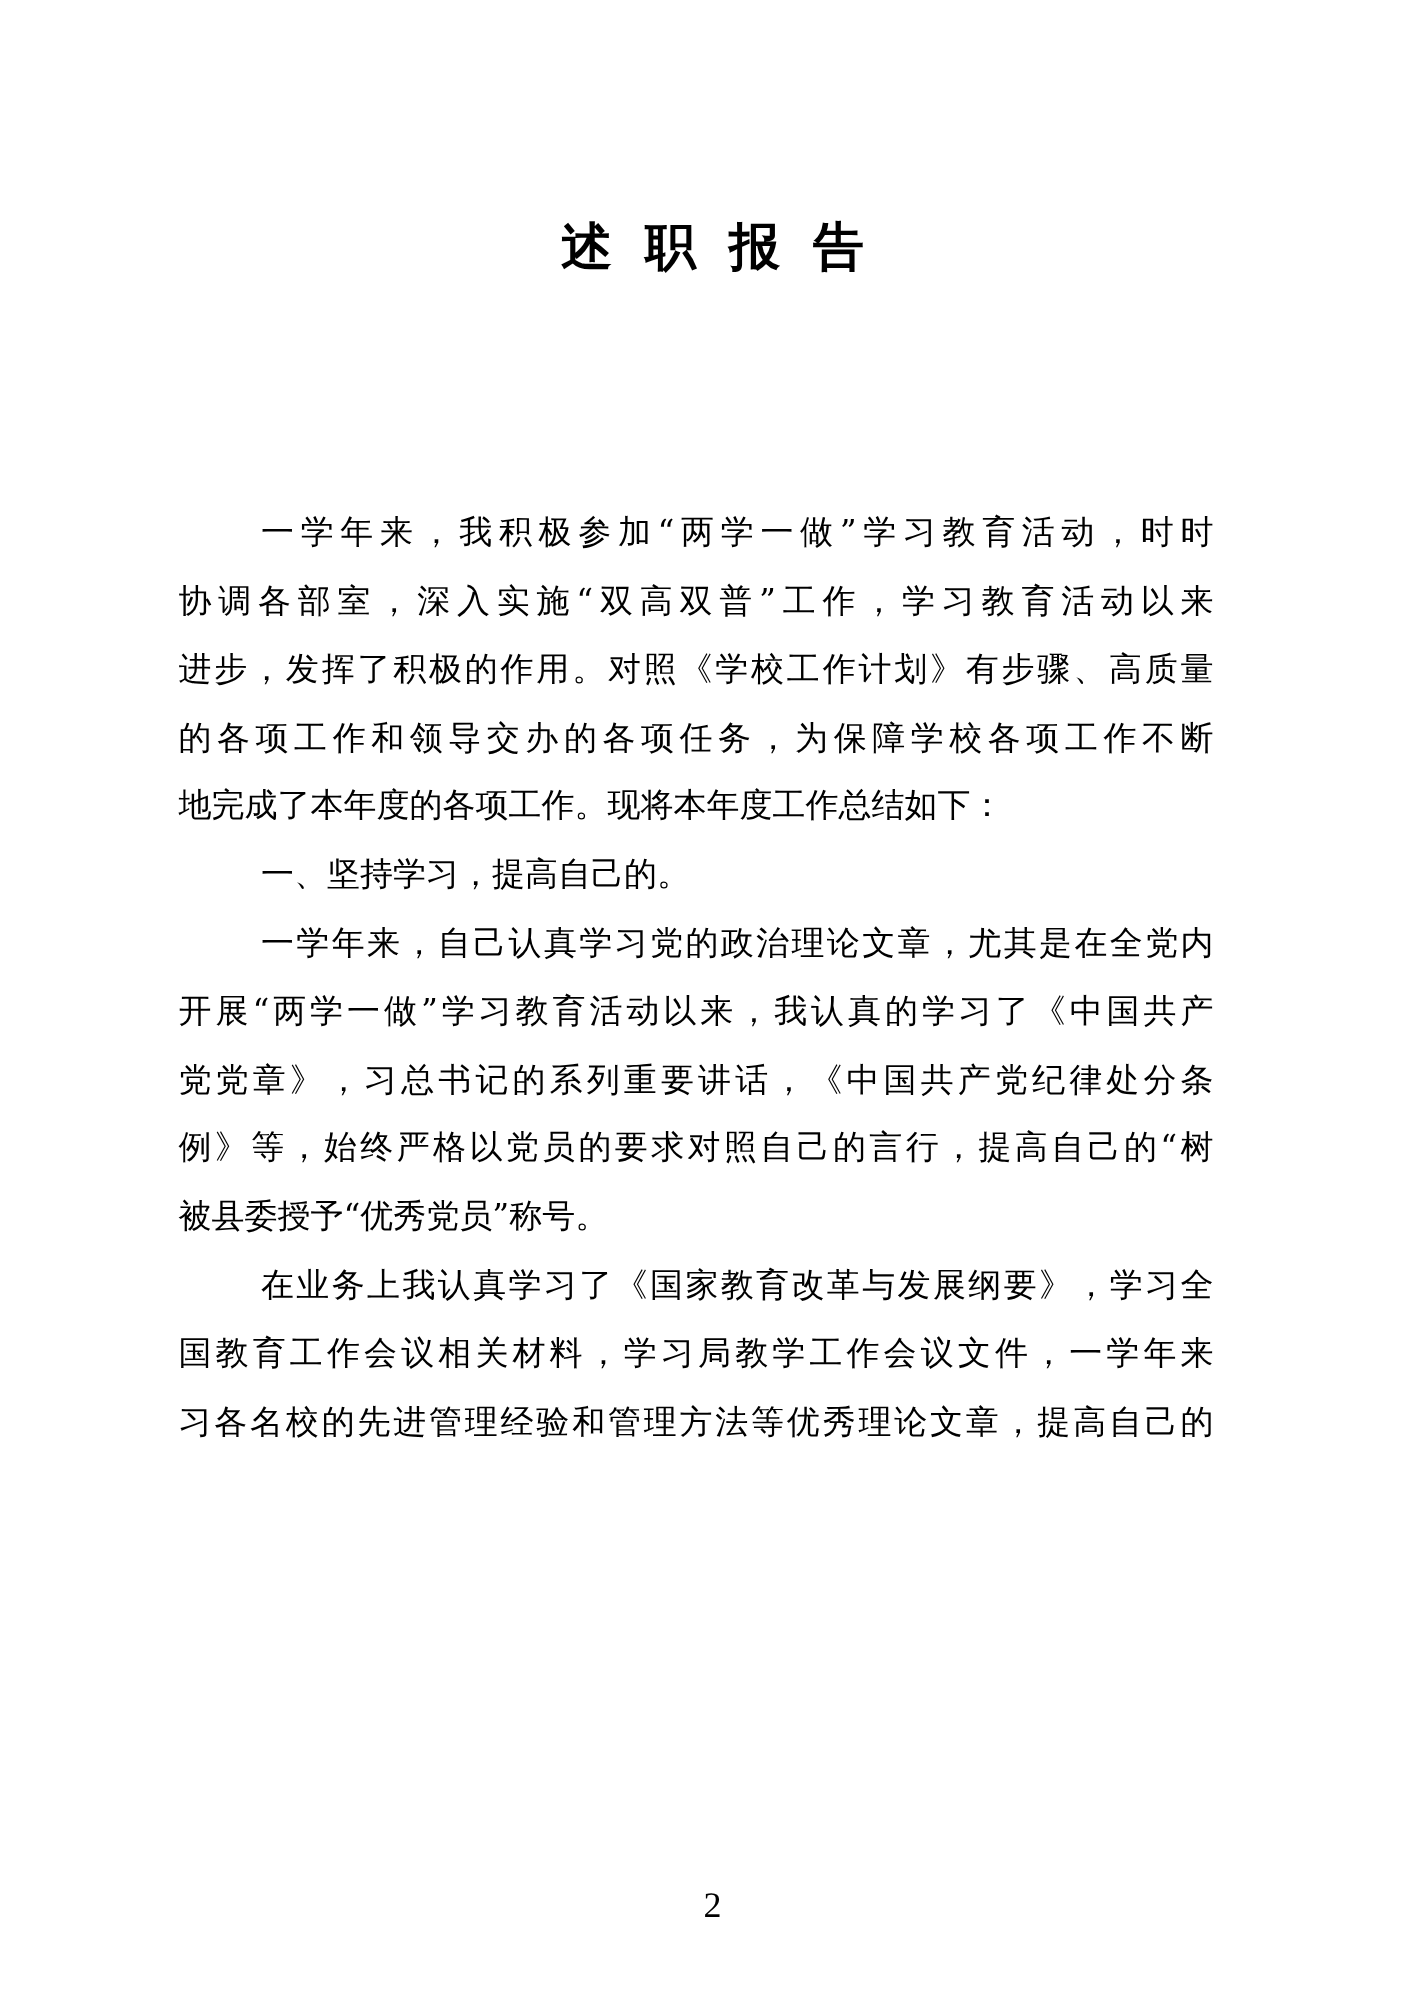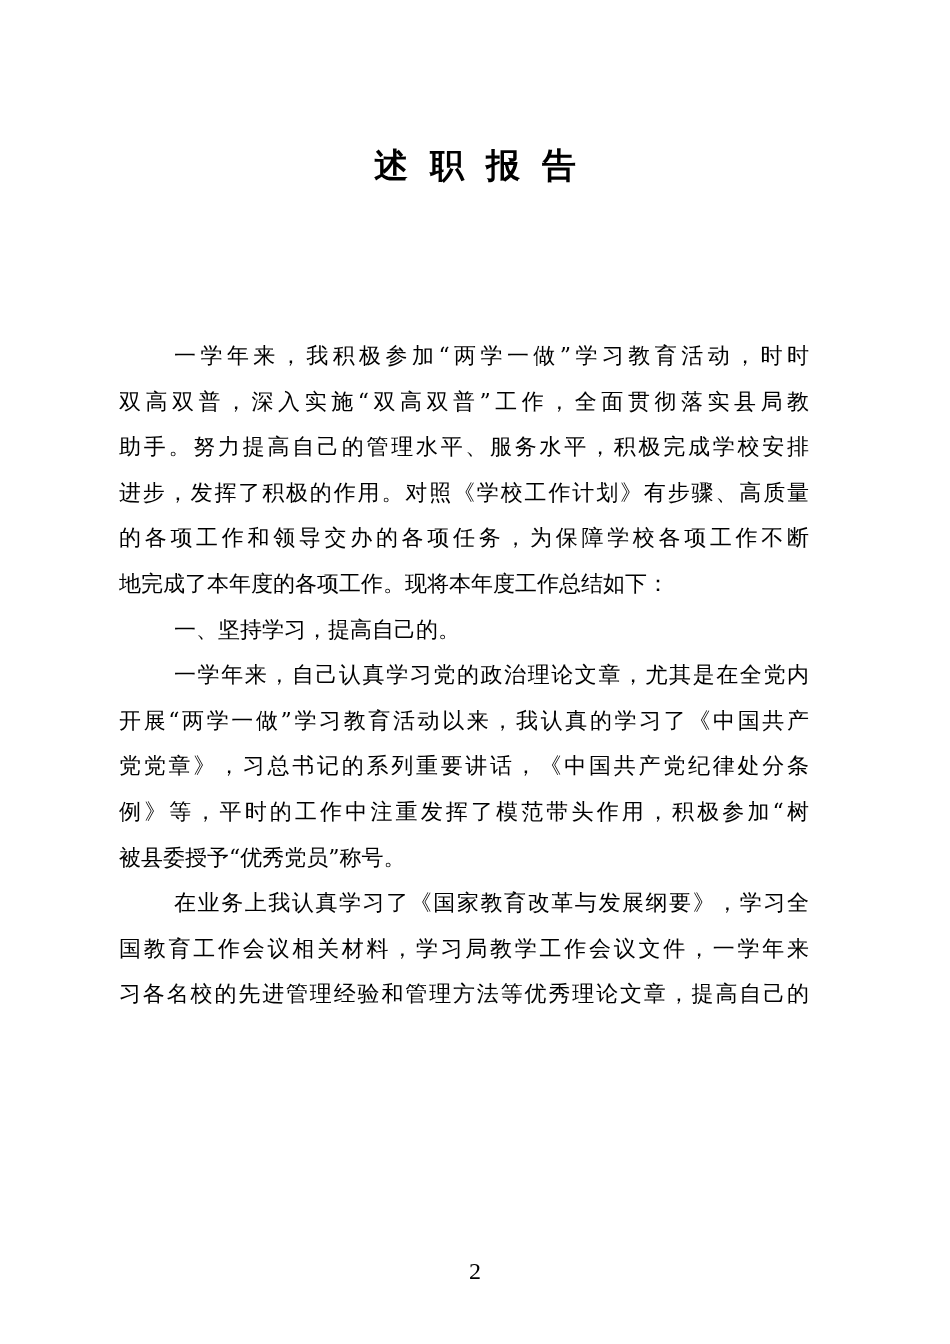--- a/index.html
+++ b/index.html
@@ -17,30 +17,29 @@
                    font-family: "Liberation Serif", "DejaVu Serif", serif; font-size: 24px; line-height: 30px; }
   </style>
 </head>
 <body>
 
 <div class="page">
   <div class="title">述职报告</div>
 
   <div class="body" id="body">
       <div class="line indent">一学年来，我积极参加“两学一做”学习教育活动，时时</div>
-      <div class="line">双高双普，深入实施“双高双普”工作，全面贯彻落实县局教</div>
-      <div class="line">助手。努力提高自己的管理水平、服务水平，积极完成学校安排</div>
+      <div class="line">协调各部室，深入实施“双高双普”工作，学习教育活动以来</div>
       <div class="line">进步，发挥了积极的作用。对照《学校工作计划》有步骤、高质量</div>
       <div class="line">的各项工作和领导交办的各项任务，为保障学校各项工作不断</div>
       <div class="line last">地完成了本年度的各项工作。现将本年度工作总结如下：</div>
       <div class="line indent last">一、坚持学习，提高自己的。</div>
       <div class="line indent">一学年来，自己认真学习党的政治理论文章，尤其是在全党内</div>
       <div class="line">开展“两学一做”学习教育活动以来，我认真的学习了《中国共产</div>
       <div class="line">党党章》，习总书记的系列重要讲话，《中国共产党纪律处分条</div>
-      <div class="line">例》等，平时的工作中注重发挥了模范带头作用，积极参加“树</div>
+      <div class="line">例》等，始终严格以党员的要求对照自己的言行，提高自己的“树</div>
       <div class="line last">被县委授予“优秀党员”称号。</div>
       <div class="line indent">在业务上我认真学习了《国家教育改革与发展纲要》，学习全</div>
       <div class="line">国教育工作会议相关材料，学习局教学工作会议文件，一学年来</div>
       <div class="line">习各名校的先进管理经验和管理方法等优秀理论文章，提高自己的</div>
     </div>
 
   <div class="page-number">2</div>
 </div>
 
 </body></html>

